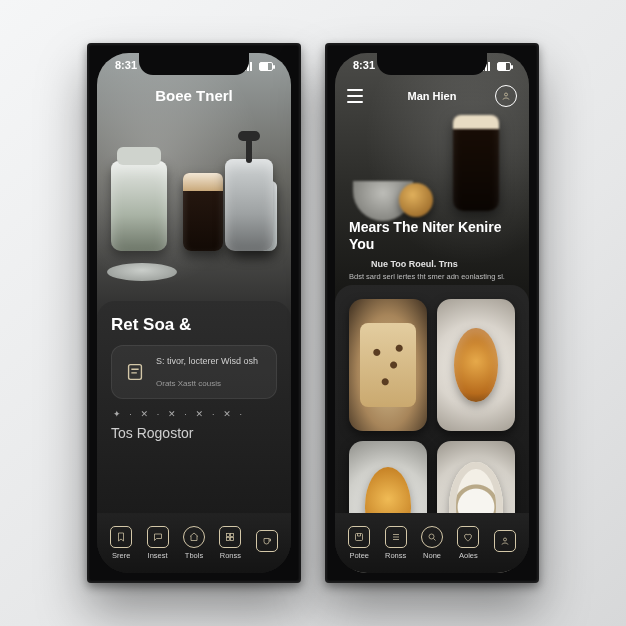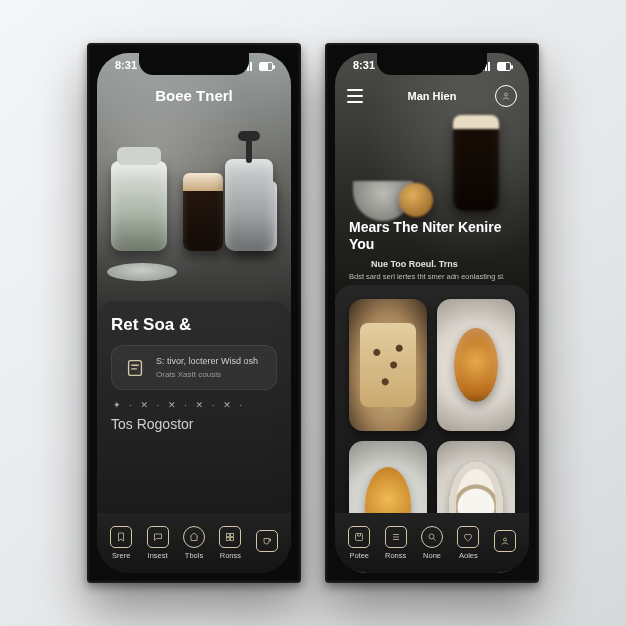--- a/index.html
+++ b/index.html
@@ -95,21 +95,21 @@
   .card{
     background:rgba(255,255,255,.05);
     border:1px solid rgba(255,255,255,.08);
     border-radius:12px; padding:10px 12px;
     display:flex;align-items:center;gap:10px;margin-bottom:10px;
     position:relative;
   }
   .card .ic{width:22px;height:22px;display:flex;align-items:center;justify-content:center;flex:0 0 22px;}
   .card .txt{flex:1;min-width:0;}
   .card .t1{font-size:9px;color:#cfcfcf;line-height:1.2;}
-  .card .t2{font-size:8px;color:#9a9a9a;line-height:1.2;margin-top:3px;}
+  .card .t2{font-size:8px;color:#9a9a9a;line-height:1.2;margin-top:12px;}
   .addbtn{position:absolute;right:10px;top:50%;transform:translateY(-50%);
     width:26px;height:26px;border-radius:50%;border:1px solid rgba(255,255,255,.4);
     display:flex;align-items:center;justify-content:center;font-size:15px;color:#eee;}
   .dots{font-size:9px;letter-spacing:3px;color:#aaa;margin:4px 2px 6px 2px;}
   .foot-label{font-size:14px;color:#cfcfcf;margin-top:6px;}
   
   .p2-hero{
     height:248px;
     background:
       radial-gradient(ellipse at 70% 35%, rgba(255,255,255,.15), transparent 55%),

